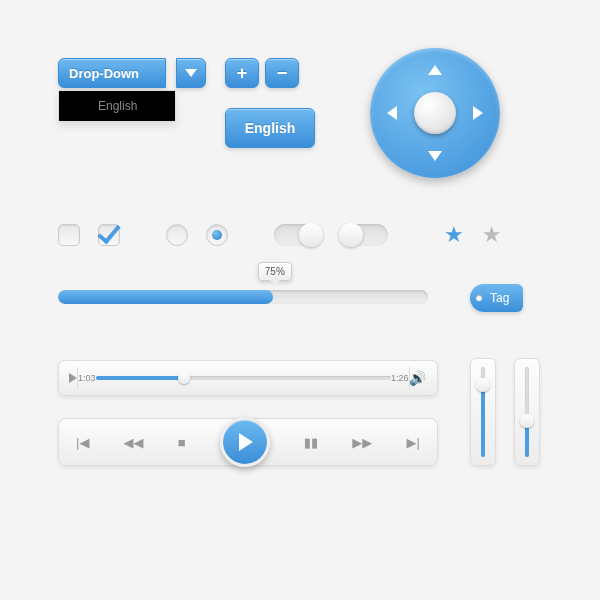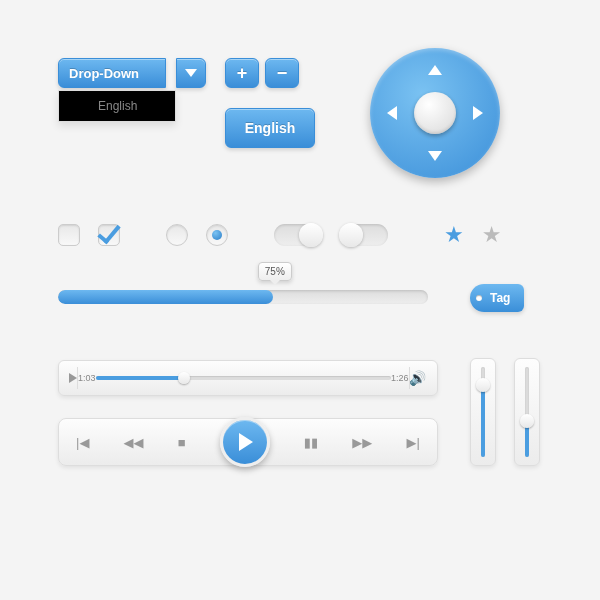--- a/index.html
+++ b/index.html
@@ -36,21 +36,21 @@
 .star { font-size: 22px; }
 .star.fill { color: #4a9de0; } .star.empty { color: #bbb; }
 
 .progress-row { position: absolute; top: 290px; left: 58px; width: 370px; }
 .progress-row .track { width: 100%; height: 14px; border-radius: 7px; background: linear-gradient(#ddd,#eee); box-shadow: inset 0 1px 3px rgba(0,0,0,0.15); overflow: hidden; }
 .progress-row .fill { height: 100%; width: 58%; background: linear-gradient(#6db8f0,#3a8ed8); border-radius: 7px; }
 .tooltip { position: absolute; top: -28px; left: 54%; background: linear-gradient(#fff,#eee); border: 1px solid #ccc; border-radius: 4px; padding: 3px 6px; font-size: 10px; color: #555; box-shadow: 0 2px 4px rgba(0,0,0,0.15); }
 .tooltip::after { content:""; position:absolute; bottom:-5px; left:50%; margin-left:-5px; border-left:5px solid transparent; border-right:5px solid transparent; border-top:5px solid #eee; }
 
 .tag { position: absolute; top: 284px; left: 470px; display: flex; align-items: center; }
-.tag-body { background: linear-gradient(#6db8f0,#3a8ed8); height: 28px; border-radius: 14px 6px 6px 14px; padding: 0 14px 0 20px; color: #fff; font-size: 12px; font-weight: bold; display: flex; align-items: center; position: relative; box-shadow: 0 2px 4px rgba(0,0,0,0.15); justify-content: flex-end; }
+.tag-body { background: linear-gradient(#6db8f0,#3a8ed8); height: 28px; border-radius: 14px 6px 6px 14px; padding: 0 14px 0 20px; color: #fff; font-size: 12px; font-weight: normal; display: flex; align-items: center; position: relative; box-shadow: 0 2px 4px rgba(0,0,0,0.15); justify-content: flex-end; }
 .tag-body::before { content:""; position: absolute; left: 6px; width: 6px; height: 6px; background: #fff; border-radius: 50%; box-shadow: inset 0 1px 1px rgba(0,0,0,0.3); }
 
 .player1 { position: absolute; top: 360px; left: 58px; width: 380px; height: 36px; background: linear-gradient(#fdfdfd,#ececec); border: 1px solid #ddd; border-radius: 6px; display: flex; align-items: center; padding: 0 10px; box-shadow: 0 2px 4px rgba(0,0,0,0.08); }
 .player1 .play { width: 0; height: 0; border-top:5px solid transparent; border-bottom:5px solid transparent; border-left:8px solid #999; }
 .time { font-size: 9px; color: #888; }
 .mini-track { flex: 1; height: 4px; background: #ddd; border-radius: 2px; position: relative; box-shadow: inset 0 1px 1px rgba(0,0,0,0.1); }
 .mini-track .mf { width: 30%; height: 100%; background: #4a9de0; border-radius: 2px; }
 .mini-track .knob { position: absolute; left: 30%; top: -4px; width: 12px; height: 12px; background: linear-gradient(#fff,#e8e8e8); border-radius: 50%; box-shadow: 0 1px 2px rgba(0,0,0,0.3); margin-left: -6px; }
 .vol { font-size: 14px; color: #999; }
 .divider { width: 1px; height: 22px; background: #ddd; }

